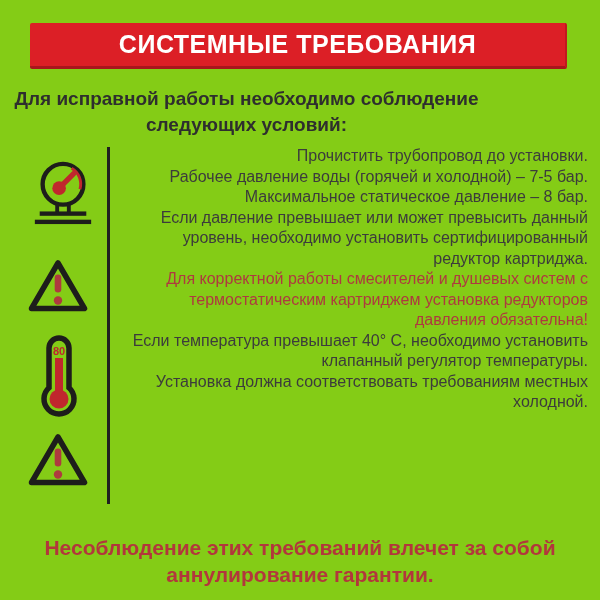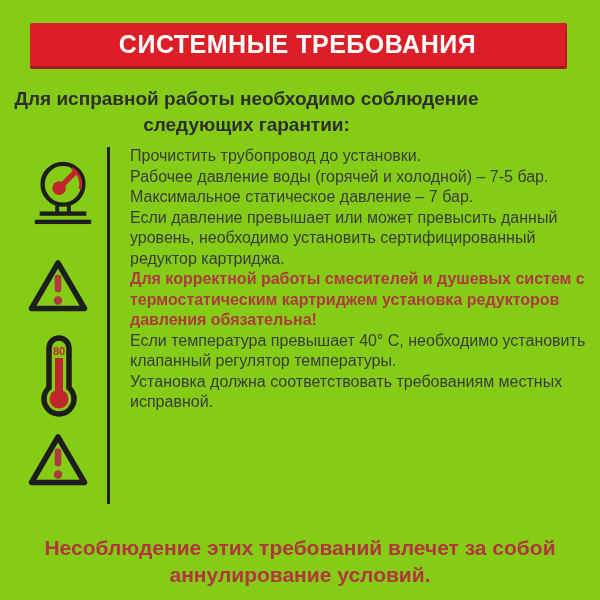--- a/index.html
+++ b/index.html
@@ -57,43 +57,43 @@
   .red-stroke{stroke:var(--icon-red,#C0272D);fill:none;}
   .excl-fill{fill:var(--accent-red,#AE3A3F);}
   .thermo-label{
     fill:var(--icon-red,#C0272D);
     font-family:"Liberation Sans",sans-serif;
     font-size:11px;font-weight:bold;
   }
 
   .req-list{
     position:absolute;left:130px;top:146px;width:458px;
-    font-size:16px;line-height:20.5px;color:var(--body-ink,#3C3C3C);
+    font-size:16px;line-height:20.5px;color:var(--body-ink,#3C3C3C);text-align:right;
   }
   .req{margin:0;}
-  .req.red{color:var(--accent-red,#AE3A3F);font-weight:bold;}
+  .req.red{color:var(--accent-red,#AE3A3F);}
 
   .footer{
     position:absolute;left:0;top:534px;width:600px;
     text-align:center;color:var(--footer-red,#B2373C);
     font-size:21px;font-weight:bold;line-height:27px;
   }
 </style>
 </head>
 <body>
 
 <div class="page">
 
   <div class="banner">
     <span class="banner-title">СИСТЕМНЫЕ ТРЕБОВАНИЯ</span>
   </div>
 
   <div class="subtitle">
     <div>Для исправной работы необходимо соблюдение</div>
-    <div>следующих гарантии:</div>
+    <div>следующих условий:</div>
   </div>
 
   <div class="icon-col">
 
     <span class="icon icon-gauge">
       <svg width="66" height="70" viewBox="0 0 68 70" xmlns="http://www.w3.org/2000/svg">
         <circle class="ink-stroke" cx="34" cy="26" r="21" stroke-width="4.5"></circle>
         <path class="red-stroke" d="M 43 9.5 A 19 19 0 0 1 51.5 31" stroke-width="3"></path>
         <line class="red-stroke" x1="30" y1="30" x2="45" y2="15" stroke-width="5.5" stroke-linecap="round"></line>
         <circle class="red-fill" cx="30" cy="30" r="7"></circle>
@@ -129,25 +129,25 @@
       </svg>
     </span>
 
   </div>
 
   <div class="divider"></div>
 
   <div class="req-list">
       <div class="req black">Прочистить трубопровод до установки.</div>
       <div class="req black">Рабочее давление воды (горячей и холодной) – 7-5 бар.</div>
-      <div class="req black">Максимальное статическое давление – 7 бар.</div>
+      <div class="req black">Максимальное статическое давление – 8 бар.</div>
       <div class="req black">Если давление превышает или может превысить данный уровень, необходимо установить сертифицированный редуктор картриджа.</div>
       <div class="req red">Для корректной работы смесителей и душевых систем с термостатическим картриджем установка редукторов давления обязательна!</div>
       <div class="req black">Если температура превышает 40° C, необходимо установить клапанный регулятор температуры.</div>
-      <div class="req black">Установка должна соответствовать требованиям местных исправной.</div>
+      <div class="req black">Установка должна соответствовать требованиям местных холодной.</div>
     </div>
 
   <div class="footer">
     <div>Несоблюдение этих требований влечет за собой</div>
-    <div>аннулирование условий.</div>
+    <div>аннулирование гарантии.</div>
   </div>
 
 </div>
 
 </body></html>

